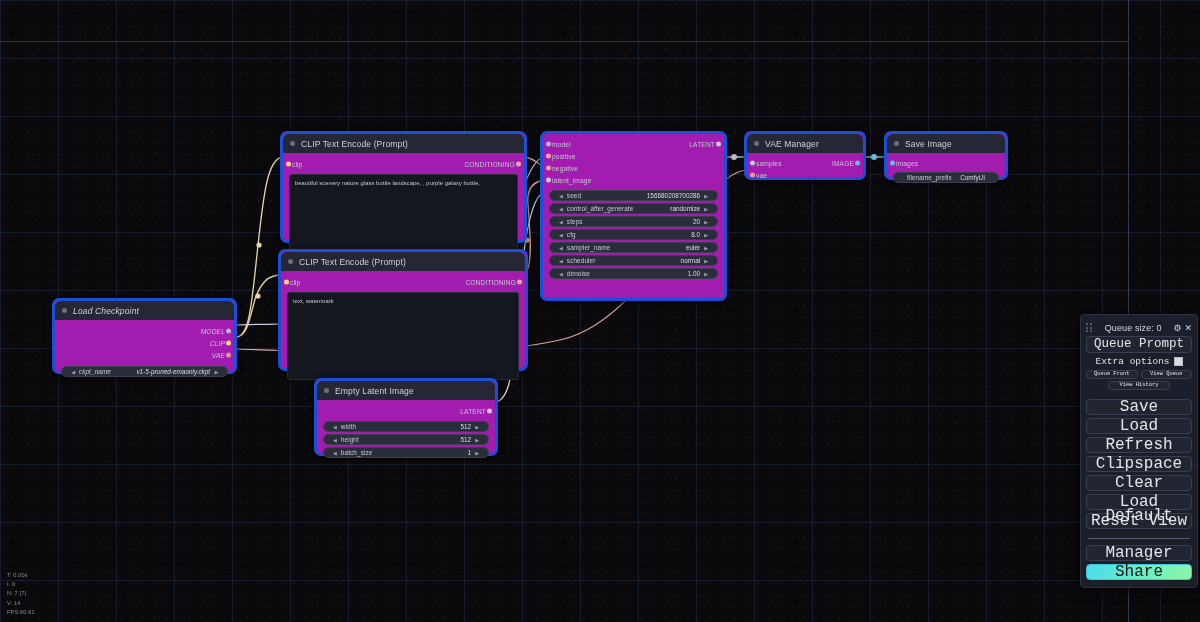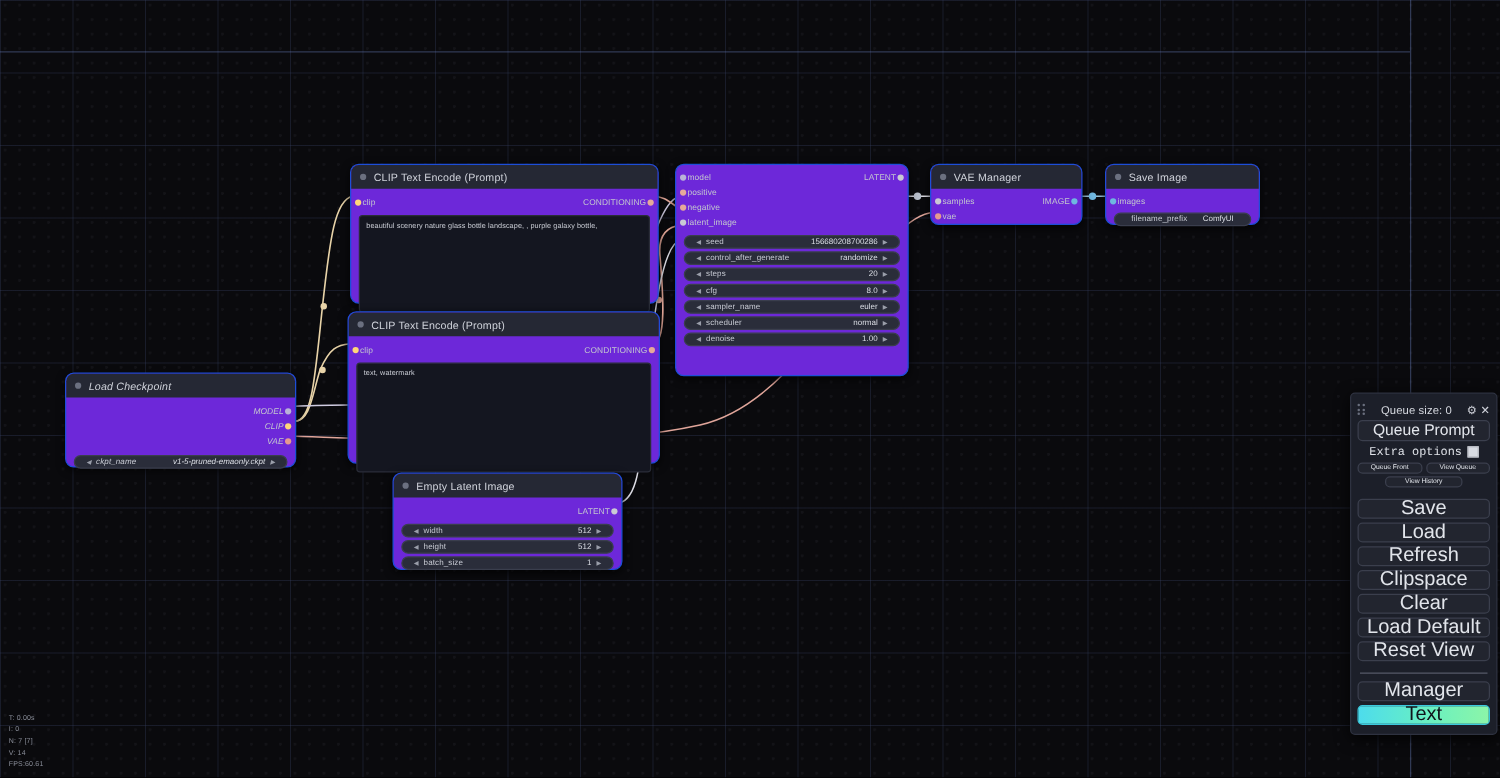--- a/index.html
+++ b/index.html
@@ -53,23 +53,23 @@
     position: absolute;
     left: 0; top: 0;
     width: 1200px; height: 622px;
     pointer-events: none;
   }
 
   
   .node {
     position: absolute;
     border-radius: 7px;
-    background: #6d28d9;
+    background: #a21caf;
     box-shadow: 0 2px 7px rgba(0,0,0,0.75);
-    border: 1px solid #1d4ed8;
+    border: 3px solid #1d4ed8;
     box-sizing: border-box;
   }
   .node-title {
     height: 19px;
     background: #252834;
     border-radius: 6px 6px 0 0;
     display: flex;
     align-items: center;
     padding-left: 7px;
     font-size: 8.5px;
@@ -194,21 +194,21 @@
   .hdr-icon { font-size: 9px; color: #d0d3db; margin-left: 3px; cursor: pointer; }
 
   .mbtn {
     display: block;
     width: 100%;
     margin-top: 3px;
     background: #22252f;
     border: 1px solid #3b3f4d;
     border-radius: 4px;
     color: #e2e5eb;
-    font-family: Liberation Sans, sans-serif;
+    font-family: Liberation Mono, monospace;
     text-align: center;
     box-sizing: border-box;
     cursor: pointer;
     padding: 0;
   }
   .mbtn.big   { height: 17px; font-size: 12.5px; line-height: 15px; }
   .mbtn.med   { height: 16px; font-size: 16px; line-height: 14px; text-align: center; }
   .mbtn.small { height: 9px;  font-size: 5.4px;  line-height: 7px; }
 
   #extra-row {
@@ -528,21 +528,21 @@
   <button class="mbtn med">Load</button>
   <button class="mbtn med">Refresh</button>
   <button class="mbtn med">Clipspace</button>
   <button class="mbtn med">Clear</button>
   <button class="mbtn med">Load Default</button>
   <button class="mbtn med">Reset View</button>
 
   <div id="menu-divider"></div>
 
   <button class="mbtn med">Manager</button>
-  <button class="mbtn med" id="share-btn">Text</button>
+  <button class="mbtn med" id="share-btn">Share</button>
 </div>
 
 <div id="stats">
   <div>T: 0.00s</div>
   <div>I: 0</div>
   <div>N: 7 [7]</div>
   <div>V: 14</div>
   <div>FPS:60.61</div>
 </div>
 

